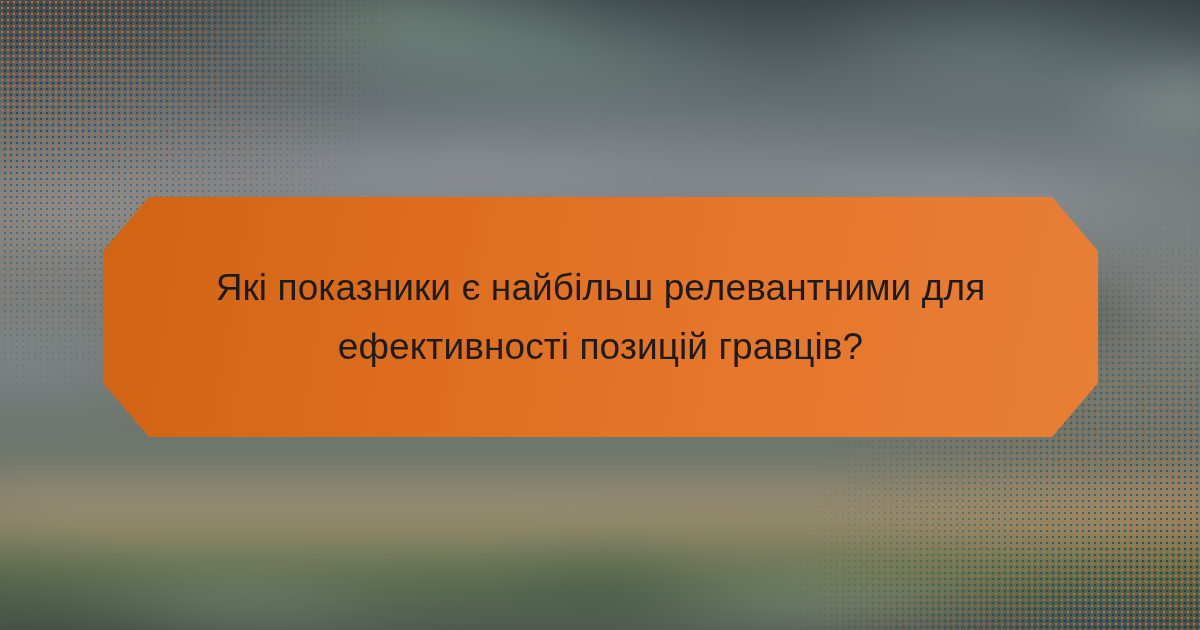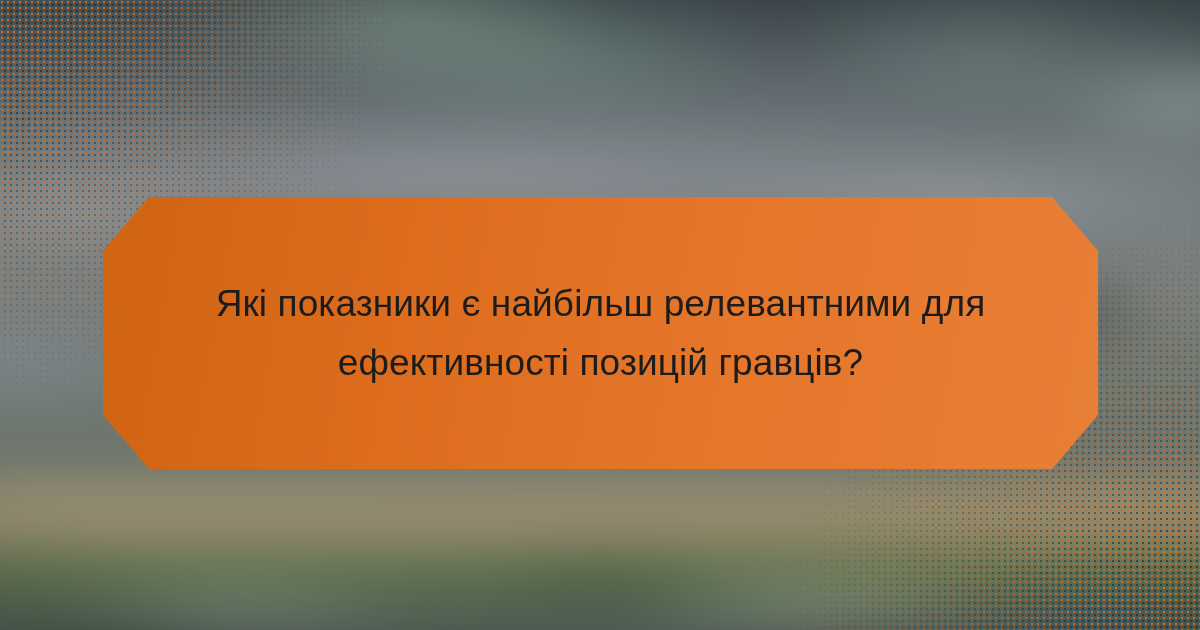--- a/index.html
+++ b/index.html
@@ -105,21 +105,21 @@
     -webkit-mask-image: radial-gradient(circle at 100% 100%, rgba(0,0,0,1) 0%, rgba(0,0,0,0.95) 18%, rgba(0,0,0,0.45) 44%, rgba(0,0,0,0) 68%);
             mask-image: radial-gradient(circle at 100% 100%, rgba(0,0,0,1) 0%, rgba(0,0,0,0.95) 18%, rgba(0,0,0,0.45) 44%, rgba(0,0,0,0) 68%);
   }
 
   
   .banner {
     position: absolute;
     left: 103px;
     top: 197px;
     width: 995px;
-    height: 272px;
+    height: 240px;
     background: linear-gradient(100deg, #cf6412 0%, #dd6c1d 30%, #e5762a 62%, #e87f36 100%);
     -webkit-clip-path: polygon(46px 0, calc(100% - 46px) 0, 100% 54px, 100% calc(100% - 54px), calc(100% - 46px) 100%, 46px 100%, 0 calc(100% - 54px), 0 54px);
             clip-path: polygon(46px 0, calc(100% - 46px) 0, 100% 54px, 100% calc(100% - 54px), calc(100% - 46px) 100%, 46px 100%, 0 calc(100% - 54px), 0 54px);
     display: flex;
     align-items: center;
     justify-content: center;
   }
   .banner-text {
     margin: 0;
     width: 860px;

